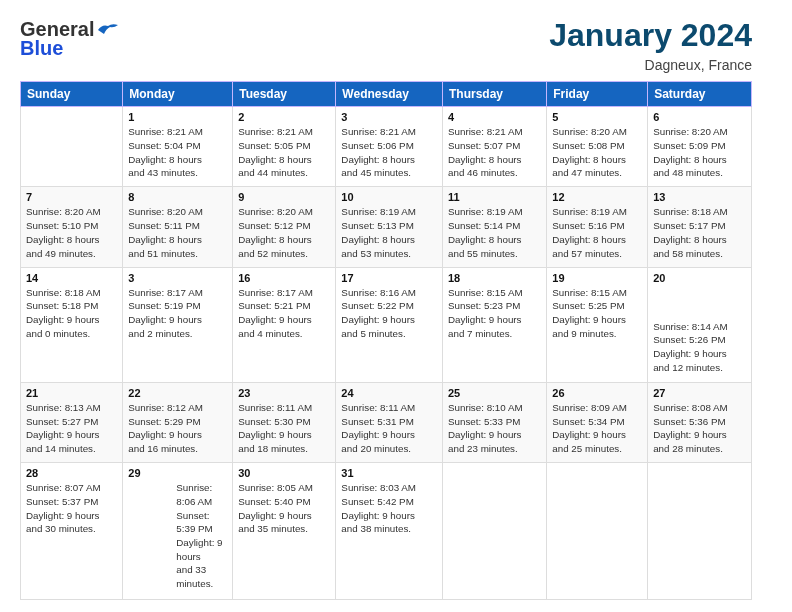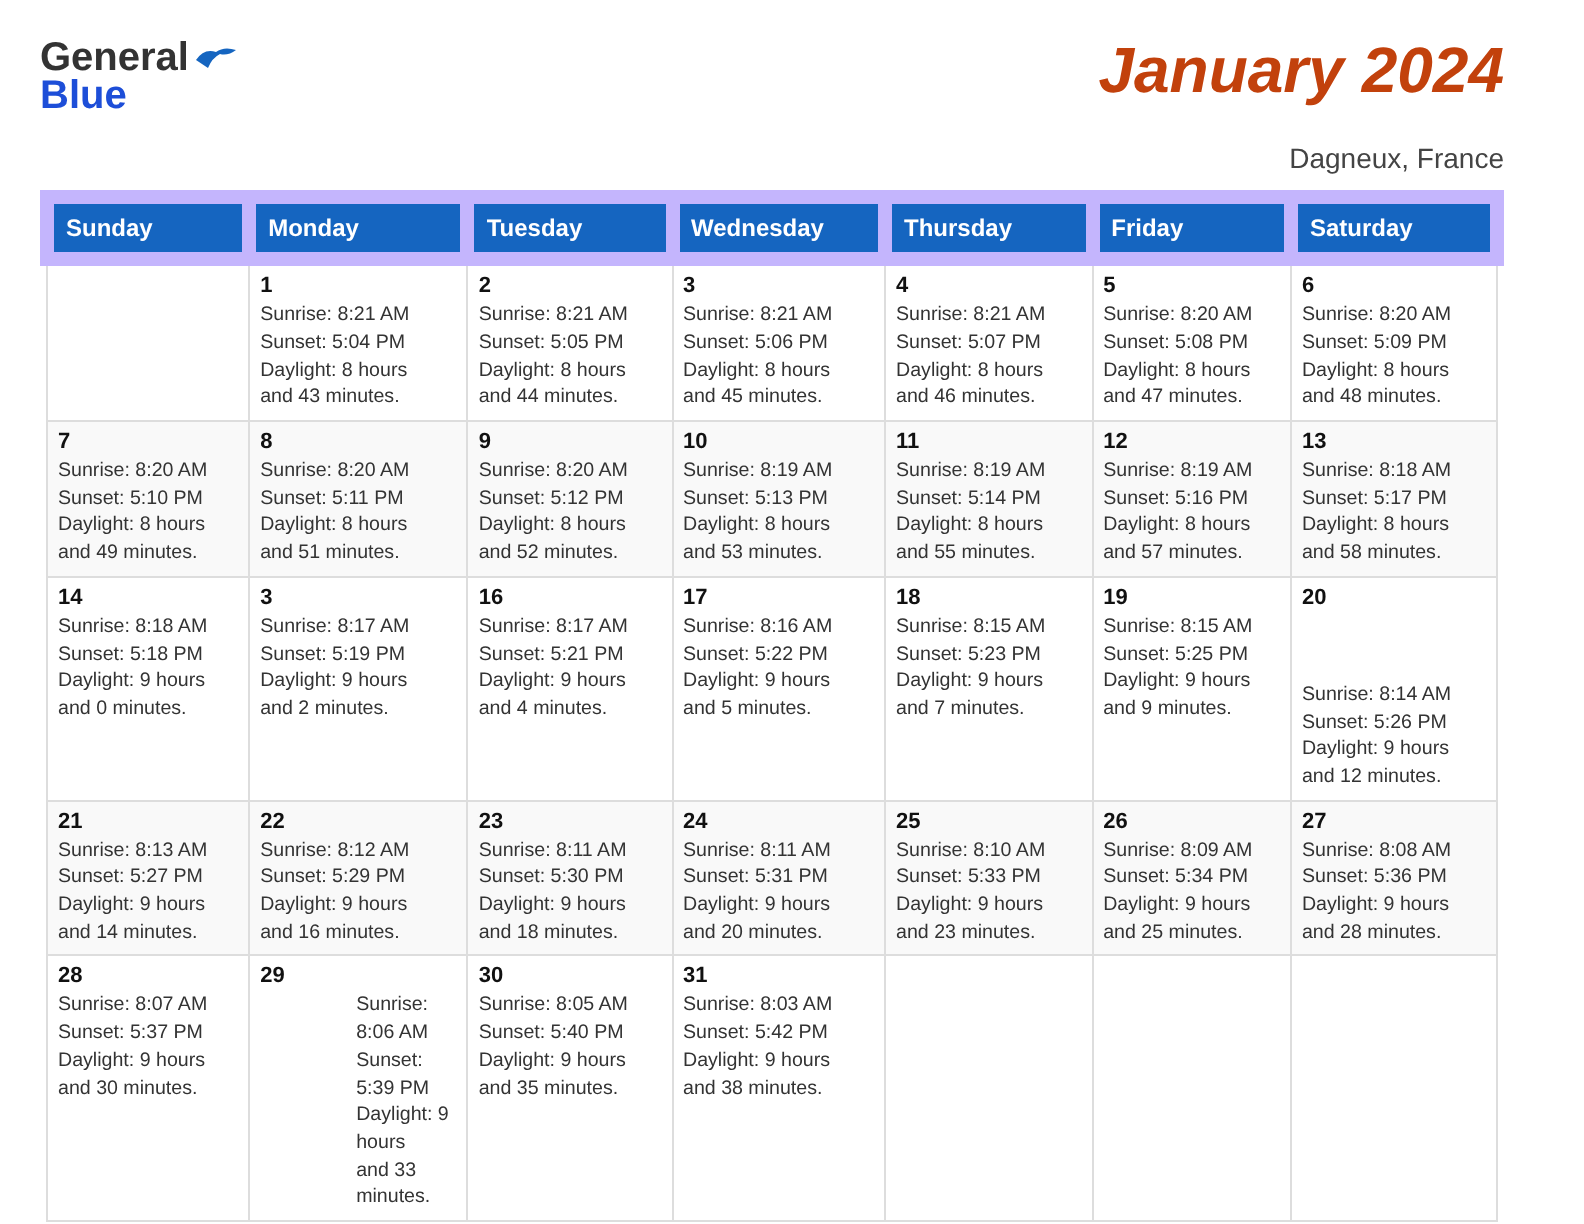--- a/index.html
+++ b/index.html
@@ -27,43 +27,42 @@
       display: flex;
       flex-direction: column;
       align-items: flex-start;
     }
     .title-block {
       text-align: right;
     }
     .month-title {
       font-size: 32px;
       font-weight: bold;
-      color: #c2410c;
+      color: #0c4a6e;
       line-height: 1.1;
-      font-style: italic;
     }
     .location {
       font-size: 14px;
       color: #444;
-      margin-top: 18px;
+      margin-top: 4px;
     }
     .calendar {
       flex: 1;
       border-collapse: collapse;
       width: 100%;
       font-size: 10.5px;
     }
     .calendar th {
       background-color: #1565c0;
       color: #fff;
       padding: 5px 6px;
       text-align: left;
       font-size: 12px;
       font-weight: bold;
-      border: 7px solid #c4b5fd;
+      border: 1px solid #c4b5fd;
     }
     .calendar td {
       border: 1px solid #ddd;
       vertical-align: top;
       padding: 4px 5px;
       width: 113px;
       min-height: 75px;
       background: #fff;
     }
     .calendar tr:nth-child(even) td {

